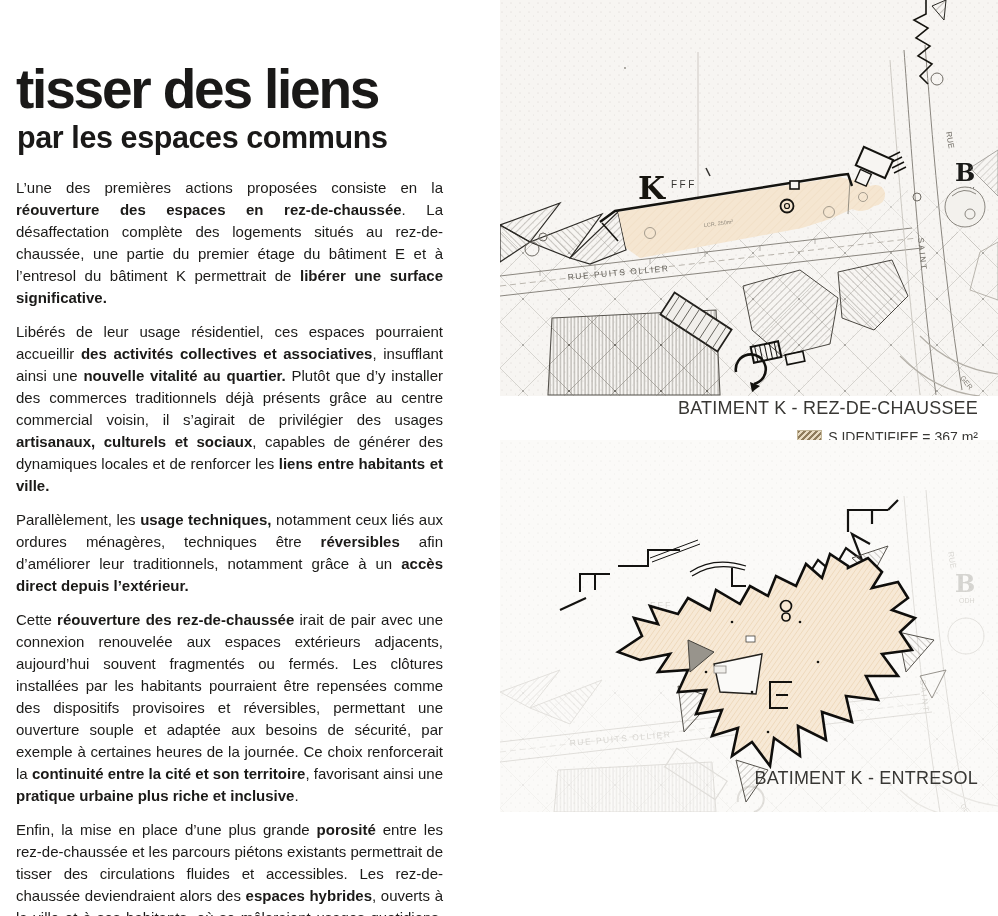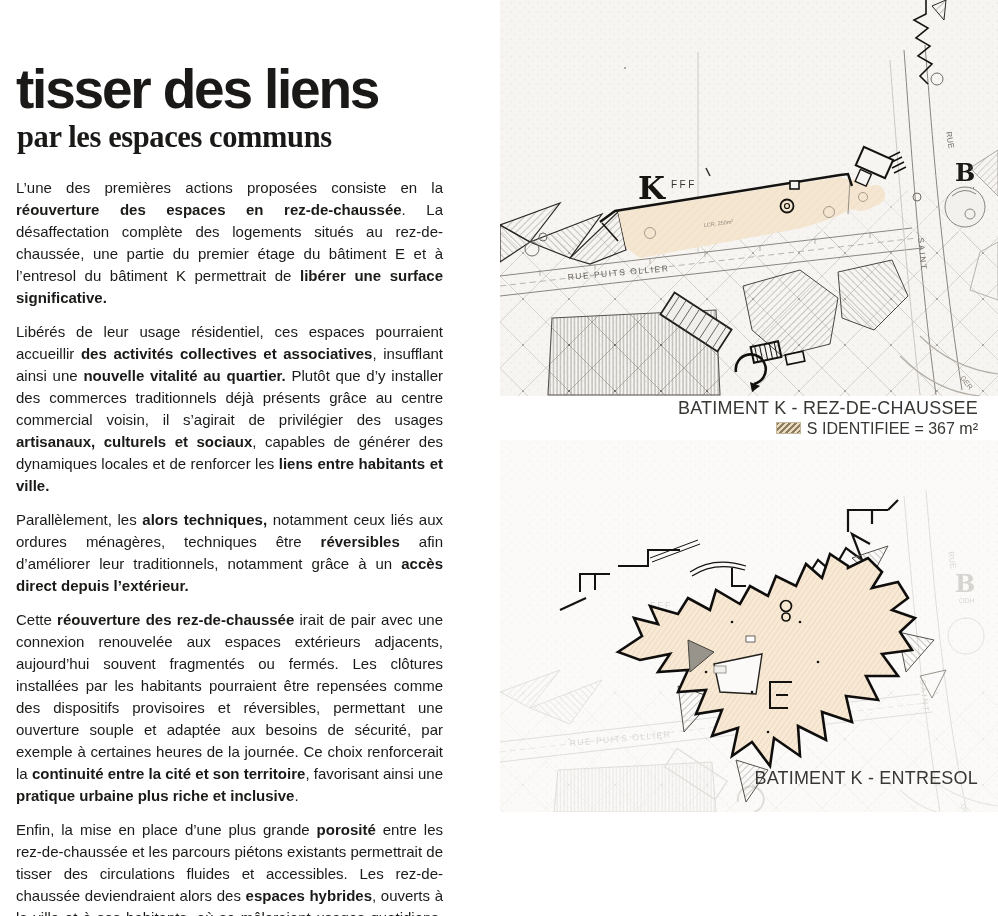--- a/index.html
+++ b/index.html
@@ -1,50 +1,50 @@
 <!DOCTYPE html>
 <html><head>
 <meta charset="utf-8">
 <style>
   html,body{margin:0;padding:0;background:#fff;}
   .page{position:relative;width:998px;height:916px;background:#ffffff;overflow:hidden;
         font-family:"Liberation Sans",sans-serif;color:#1b1a18;}
   
   .left-col{position:absolute;left:16px;top:62px;width:427px;}
   .title{font-size:55px;font-weight:700;letter-spacing:-2.2px;line-height:1;margin:0;color:#1a1918;}
-  .subtitle{font-size:30.5px;font-weight:700;letter-spacing:-0.4px;line-height:1;margin:5px 0 0 1px;color:#1a1918;font-family:Liberation Serif, serif;}
+  .subtitle{font-size:30.5px;font-weight:700;letter-spacing:-0.4px;line-height:1;margin:5px 0 0 1px;color:#1a1918;}
   .body-text{margin-top:24px;font-size:15px;line-height:22px;text-align:justify;}
   .body-text p{margin:0 0 12px 0;}
   .body-text b{font-weight:700;}
   
   .fig{position:absolute;left:500px;width:498px;}
   .fig svg{display:block;}
   .caption{position:absolute;left:500px;width:478px;text-align:right;color:#383734;}
   .caption .cap-line1{font-size:18px;letter-spacing:0.2px;}
-  .caption .cap-line2{margin-top:1px;font-size:16px;text-align:right;}
+  .caption .cap-line2{margin-top:10px;font-size:14px;text-align:right;}
   .swatch{display:inline-block;width:23px;height:10px;margin-right:6px;vertical-align:baseline;
           background:repeating-linear-gradient(135deg,#8f7c5c 0 1.6px,#e9dcc3 1.6px 4.2px);
           border:0.5px solid #c4b799;}
   .cap1{top:398px;}
   .cap2{top:768px;}
   text{font-family:"Liberation Sans",sans-serif;}
   .serifb{font-family:"DejaVu Serif",serif;font-weight:bold;}
 </style>
 </head>
 <body>
 
 <div class="page">
 
   <div class="left-col">
     <h1 class="title">tisser des liens</h1>
     <h2 class="subtitle">par les espaces communs</h2>
     <div class="body-text">
       <p><span>L’une des premières actions proposées consiste en la </span><b>réouverture des espaces en rez-de-chaussée</b><span>. La désaffectation complète des logements situés au rez-de-chaussée, une partie du premier étage du bâtiment E et à l’entresol du bâtiment K permettrait de </span><b>libérer une surface significative.</b></p>
       <p><span>Libérés de leur usage résidentiel, ces espaces pourraient accueillir </span><b>des activités collectives et associatives</b><span>, insufflant ainsi une </span><b>nouvelle vitalité au quartier.</b><span> Plutôt que d’y installer des commerces traditionnels déjà présents grâce au centre commercial voisin, il s’agirait de privilégier des usages </span><b>artisanaux, culturels et sociaux</b><span>, capables de générer des dynamiques locales et de renforcer les </span><b>liens entre habitants et ville.</b></p>
-      <p><span>Parallèlement, les </span><b>alors techniques,</b><span> notamment ceux liés aux ordures ménagères, techniques être </span><b>réversibles</b><span> afin d’améliorer leur traditionnels, notamment grâce à un </span><b>accès direct depuis l’extérieur.</b></p>
+      <p><span>Parallèlement, les </span><b>usage techniques,</b><span> notamment ceux liés aux ordures ménagères, techniques être </span><b>réversibles</b><span> afin d’améliorer leur traditionnels, notamment grâce à un </span><b>accès direct depuis l’extérieur.</b></p>
       <p><span>Cette </span><b>réouverture des rez-de-chaussée</b><span> irait de pair avec une connexion renouvelée aux espaces extérieurs adjacents, aujourd’hui souvent fragmentés ou fermés. Les clôtures installées par les habitants pourraient être repensées comme des dispositifs provisoires et réversibles, permettant une ouverture souple et adaptée aux besoins de sécurité, par exemple à certaines heures de la journée. Ce choix renforcerait la </span><b>continuité entre la cité et son territoire</b><span>, favorisant ainsi une </span><b>pratique urbaine plus riche et inclusive</b><span>.</span></p>
       <p><span>Enfin, la mise en place d’une plus grande </span><b>porosité</b><span> entre les rez-de-chaussée et les parcours piétons existants permettrait de tisser des circulations fluides et accessibles. Les rez-de-chaussée deviendraient alors des </span><b>espaces hybrides</b><span>, ouverts à la ville et à ses habitants, où se mêleraient usages quotidiens, activités collectives et expérimentations sociales.</span></p>
     </div>
   </div>
 
   <div class="fig" style="top:0;height:396px;">
   <svg width="498" height="396" viewBox="0 0 498 396">
     <defs>
       <pattern id="p1noise" width="9" height="9" patternUnits="userSpaceOnUse">
         <circle cx="2" cy="3" r="0.55" fill="#b9b5ae" opacity="0.55"></circle>

